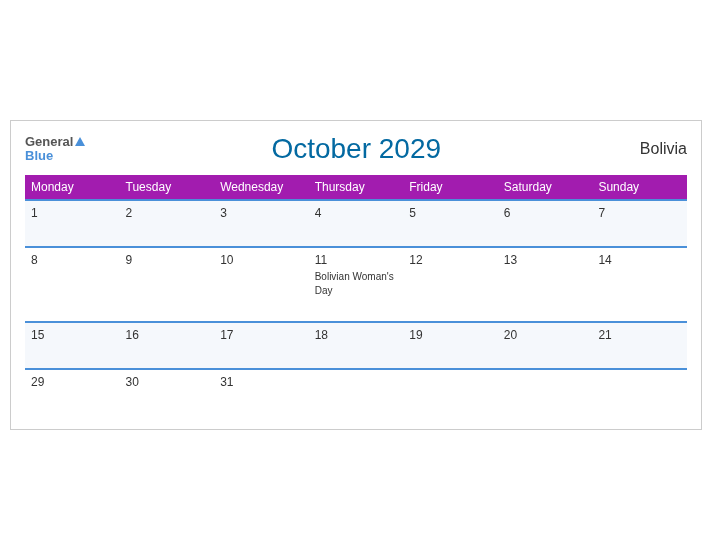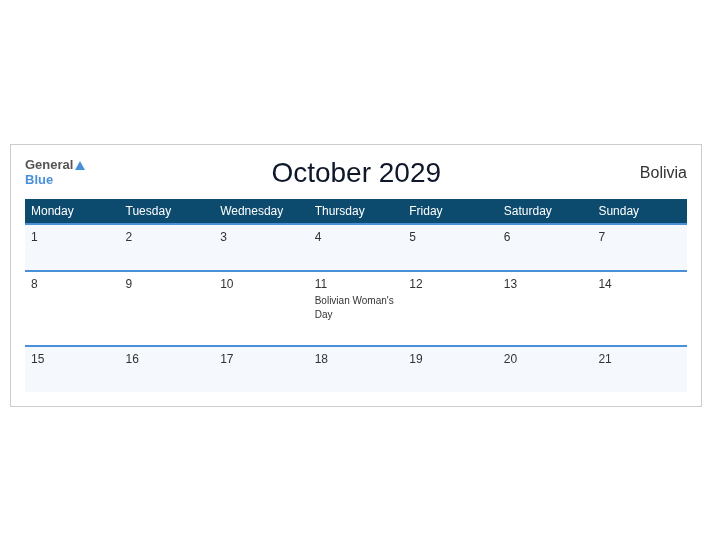--- a/index.html
+++ b/index.html
@@ -36,36 +36,36 @@
       height: 0;
       border-left: 5px solid transparent;
       border-right: 5px solid transparent;
       border-bottom: 9px solid #4a90d9;
       margin-left: 2px;
       vertical-align: middle;
     }
     .calendar-title {
       font-size: 28px;
       font-weight: normal;
-      color: #0f172a;
+      color: #0369a1;
       text-align: center;
       flex: 1;
     }
     .calendar-country {
       font-size: 16px;
       color: #333;
       text-align: right;
       min-width: 60px;
     }
     .calendar-table {
       width: 100%;
       border-collapse: collapse;
     }
     .calendar-table thead tr {
-      background-color: #0c4a6e;
+      background-color: #a21caf;
     }
     .calendar-table thead th {
       color: #fff;
       font-size: 12px;
       font-weight: normal;
       padding: 5px 6px;
       text-align: left;
       border: none;
     }
     .calendar-table tbody tr {
@@ -203,15 +203,30 @@
           <td>
             <span class="day-number">19</span>
           </td>
           <td>
             <span class="day-number">20</span>
           </td>
           <td>
             <span class="day-number">21</span>
           </td>
         </tr>
+        <tr>
+          <td>
+            <span class="day-number">29</span>
+          </td>
+          <td>
+            <span class="day-number">30</span>
+          </td>
+          <td>
+            <span class="day-number">31</span>
+          </td>
+          <td></td>
+          <td></td>
+          <td></td>
+          <td></td>
+        </tr>
       </tbody>
   </table>
 </div>
 
 </body></html>

